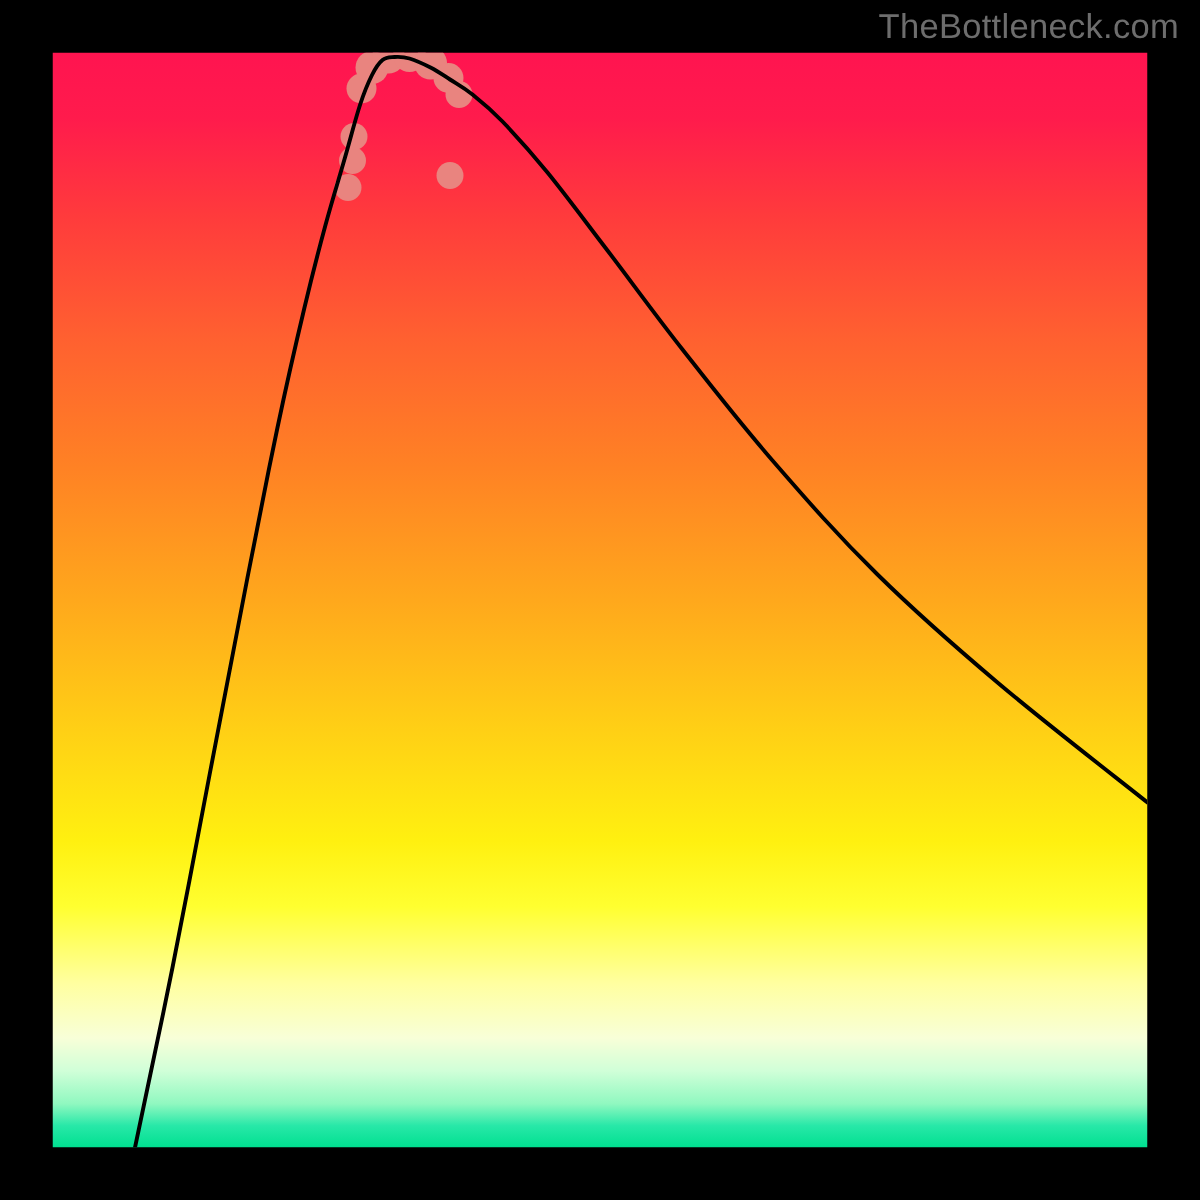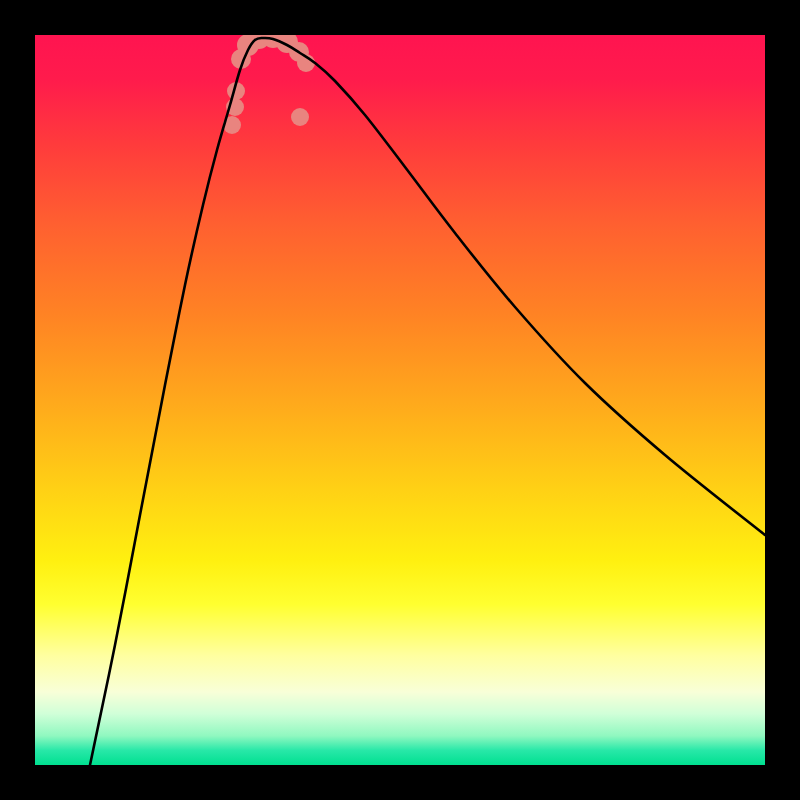--- a/index.html
+++ b/index.html
@@ -62,20 +62,21 @@
   svg.curves {
     position: absolute;
     inset: 0;
   }
 </style>
 </head>
 <body>
 
 <div class="frame">
 
+  <div class="watermark">TheBottleneck.com</div>
 
   <div class="plot-area">
     <div class="gradient"></div>
 
     <svg class="curves" viewBox="0 0 730 730" preserveAspectRatio="none">
       <g id="marker-group">
           <circle cx="197" cy="90" r="9" fill="#e9847f"></circle>
           <circle cx="200" cy="72" r="9" fill="#e9847f"></circle>
           <circle cx="201" cy="56" r="9" fill="#e9847f"></circle>
           <circle cx="206" cy="24" r="10" fill="#e9847f"></circle>

